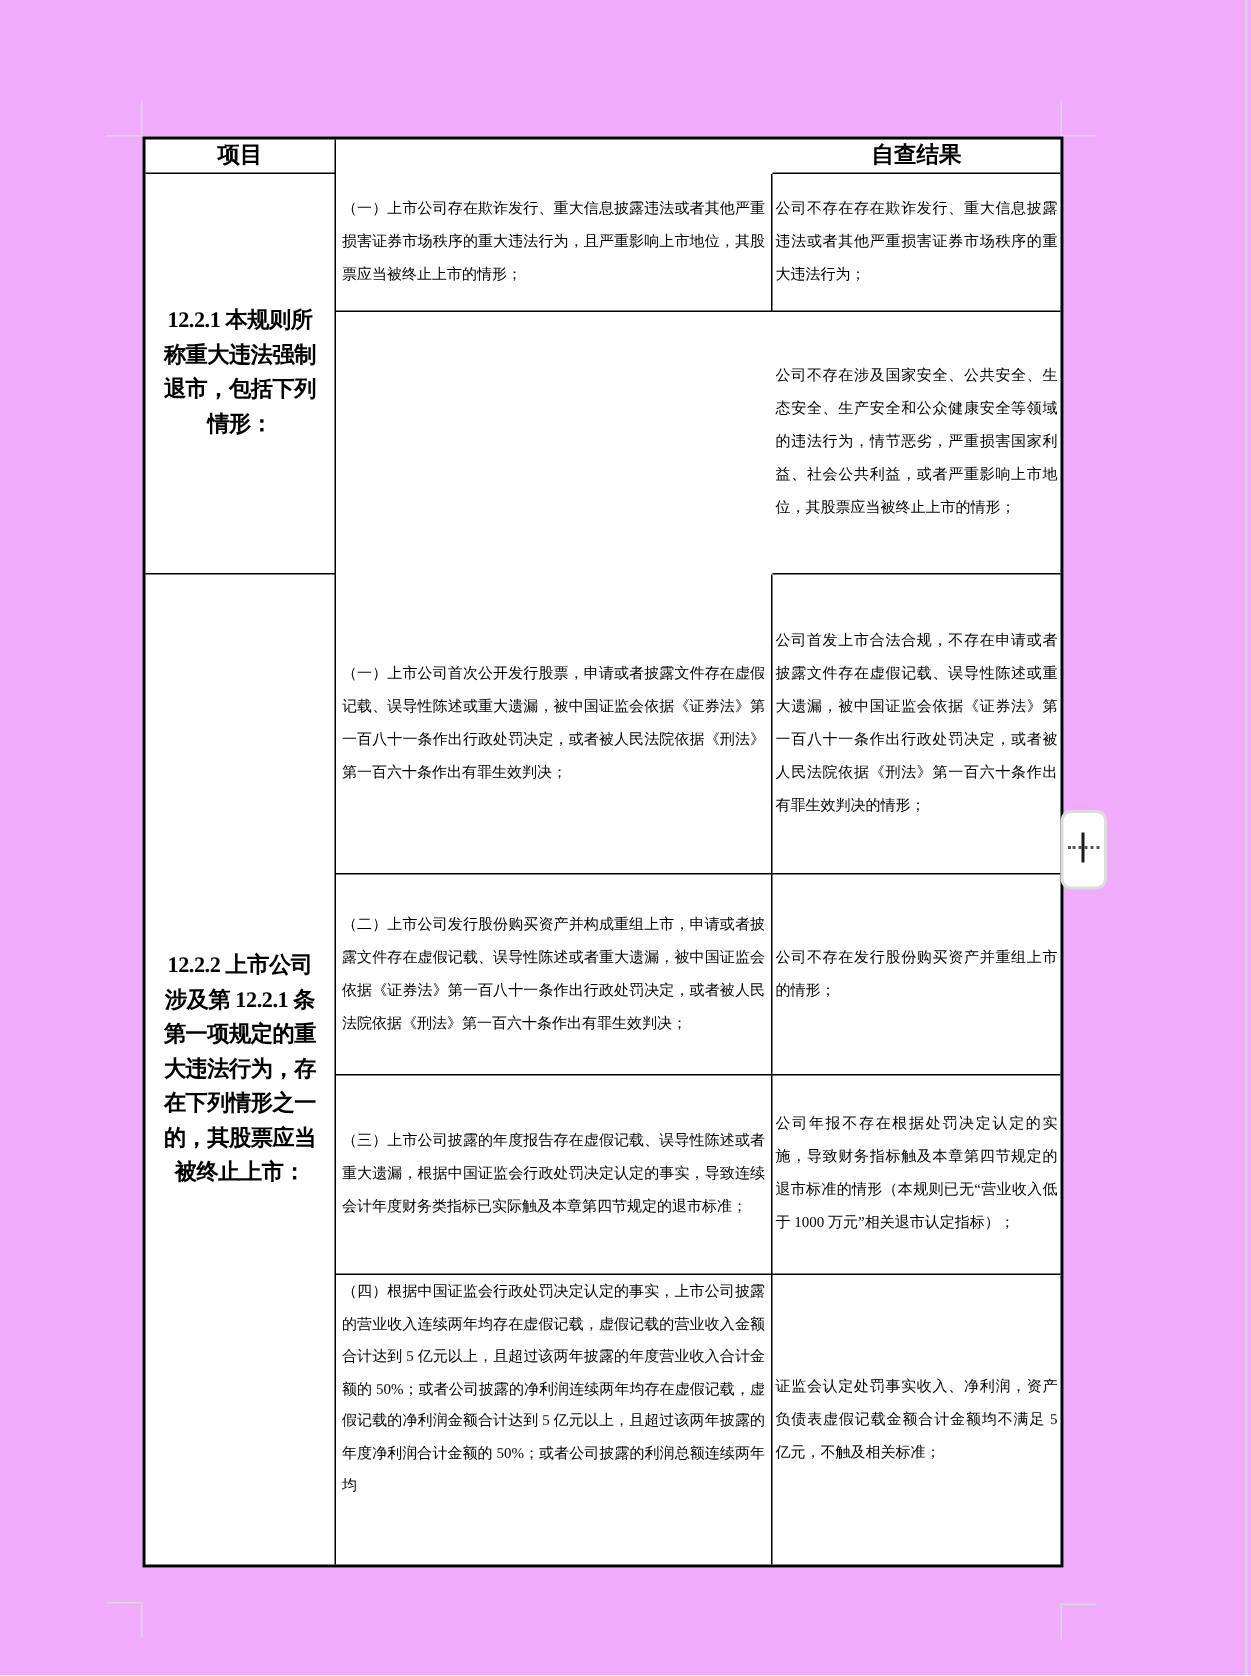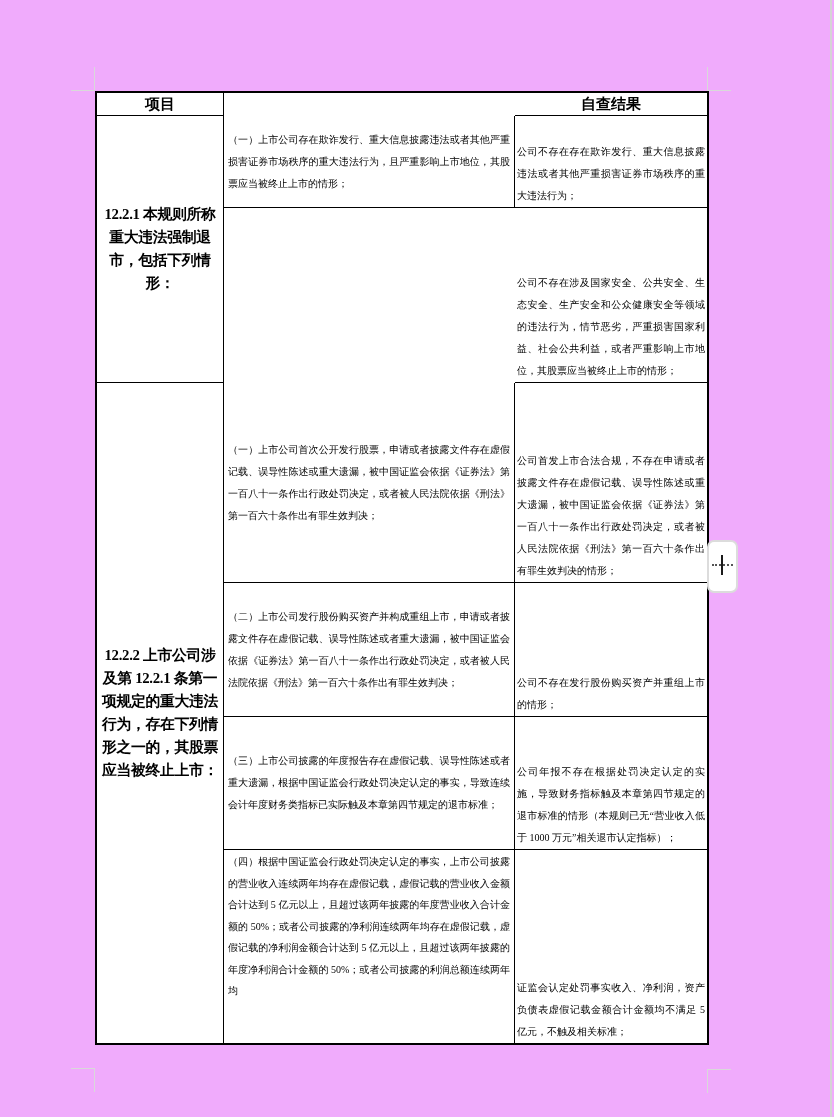--- a/index.html
+++ b/index.html
@@ -37,24 +37,24 @@
   .cell p { margin:0; width:100%; }
   .last-col { border-right:none; }
   .last-row { border-bottom:none; }
   .head {
     font-weight:bold; font-size:15px; line-height:20px;
     justify-content:center; text-align:center;
   }
   .item-cell {
     font-weight:bold; text-align:center; justify-content:center;
     font-size:14.8px; line-height:23px; letter-spacing:-0.3px;
-    padding:0 1px;
+    padding:0 12px;
   }
   .rule-cell   { text-align:justify; padding:0 4px; }
-  .result-cell { text-align:justify; padding:0 2px;align-items:flex-end; }
+  .result-cell { text-align:justify; padding:0 2px; }
   .align-top   { align-items:flex-start; line-height:21.5px; padding-top:1px; }
 
   
   .g-h1 { grid-row:1; grid-column:1; }
   .g-h2 { grid-row:1; grid-column:2; }
   .g-h3 { grid-row:1; grid-column:3; }
   .g-item1 { grid-row:2/4; grid-column:1; }
   .g-item2 { grid-row:4/8; grid-column:1; }
   .g-r2c2 { grid-row:2; grid-column:2; }  .g-r2c3 { grid-row:2; grid-column:3; }
   .g-r3c2 { grid-row:3; grid-column:2; }  .g-r3c3 { grid-row:3; grid-column:3; }

